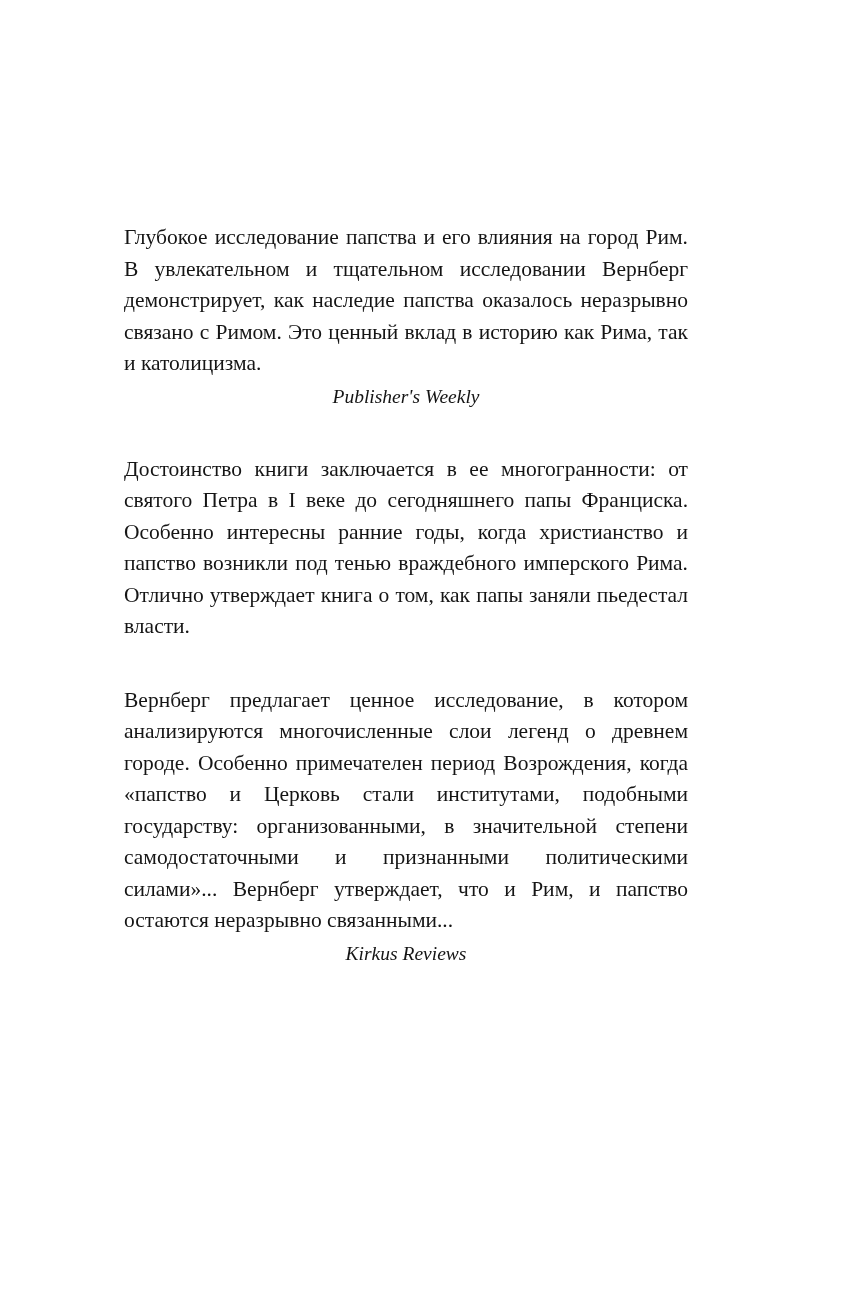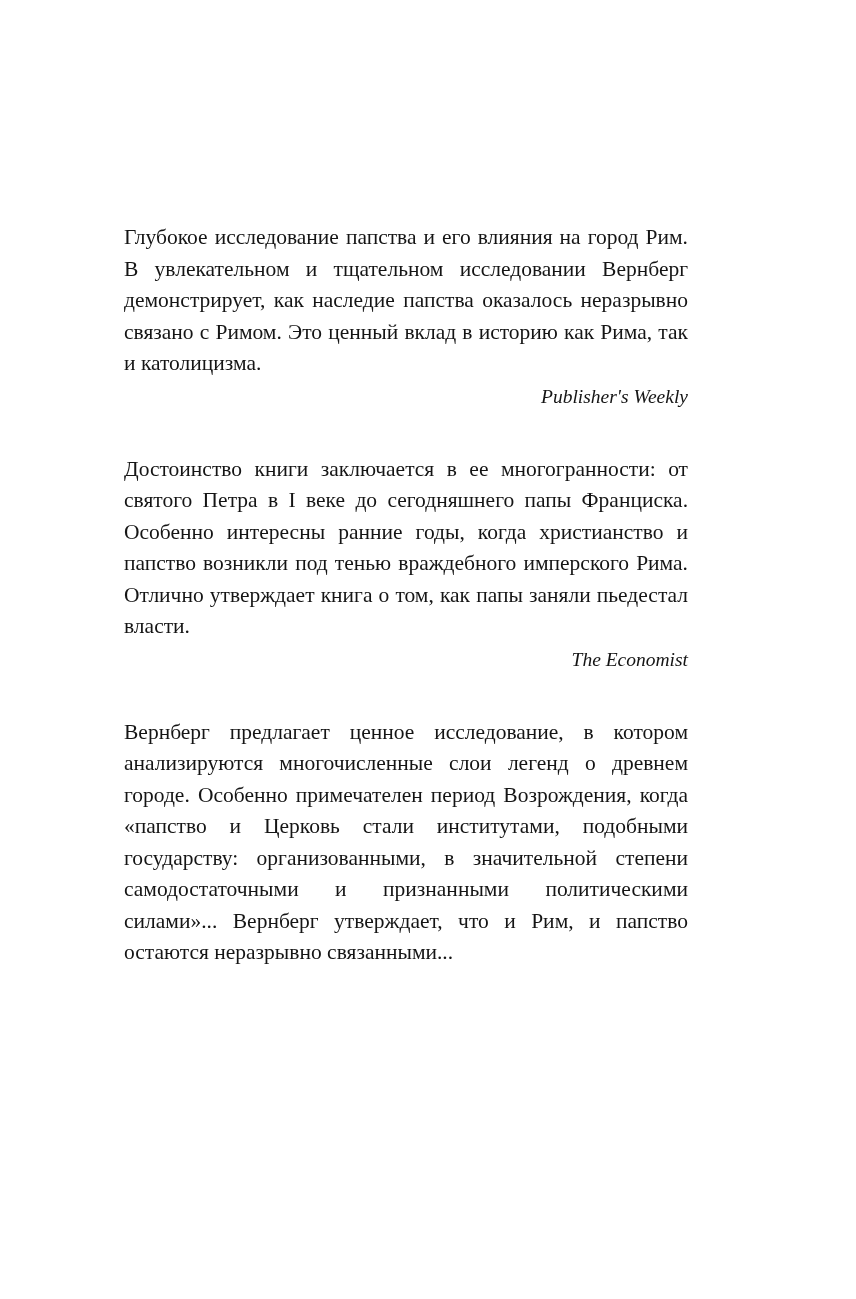--- a/index.html
+++ b/index.html
@@ -42,38 +42,38 @@
     text-justify: inter-word;
     color: #151515;
     hyphens: manual;
   }
   .blurb-source {
     display: block;
     margin-top: 2px;
     font-size: 19.5px;
     line-height: 30px;
     font-style: italic;
-    text-align: right;
+    text-align: center;
     color: #151515;
   }
 </style>
 </head>
 <body>
 
 <div class="page">
   <div class="content">
 
     <div class="blurb">
       <p class="blurb-text">Глубокое исследование папства и его влияния на город Рим. В увлекательном и тщательном исследовании Вернберг демонстрирует, как наследие папства оказалось неразрывно связано с Римом. Это ценный вклад в историю как Рима, так и католицизма.</p>
       <span class="blurb-source">Publisher's Weekly</span>
     </div>
 
     <div class="blurb">
       <p class="blurb-text">Достоинство книги заключается в ее многогранности: от святого Петра в I веке до сегодняшнего папы Франциска. Особенно интересны ранние годы, когда христианство и папство возникли под тенью враждебного имперского Рима. Отлично утверждает книга о том, как папы заняли пьедестал власти.</p>
-      <span class="blurb-source">The Economist</span>
     </div>
 
     <div class="blurb">
       <p class="blurb-text">Вернберг предлагает ценное исследование, в котором анализируются многочисленные слои легенд о древнем городе. Особенно примечателен период Возрождения, когда «папство и Церковь стали институтами, подобными государству: организованными, в значительной степени самодостаточными и признанными политическими силами»... Вернберг утверждает, что и Рим, и папство остаются неразрывно связанными...</p>
+      <span class="blurb-source">Kirkus Reviews</span>
     </div>
 
   </div>
 </div>
 
 </body></html>

